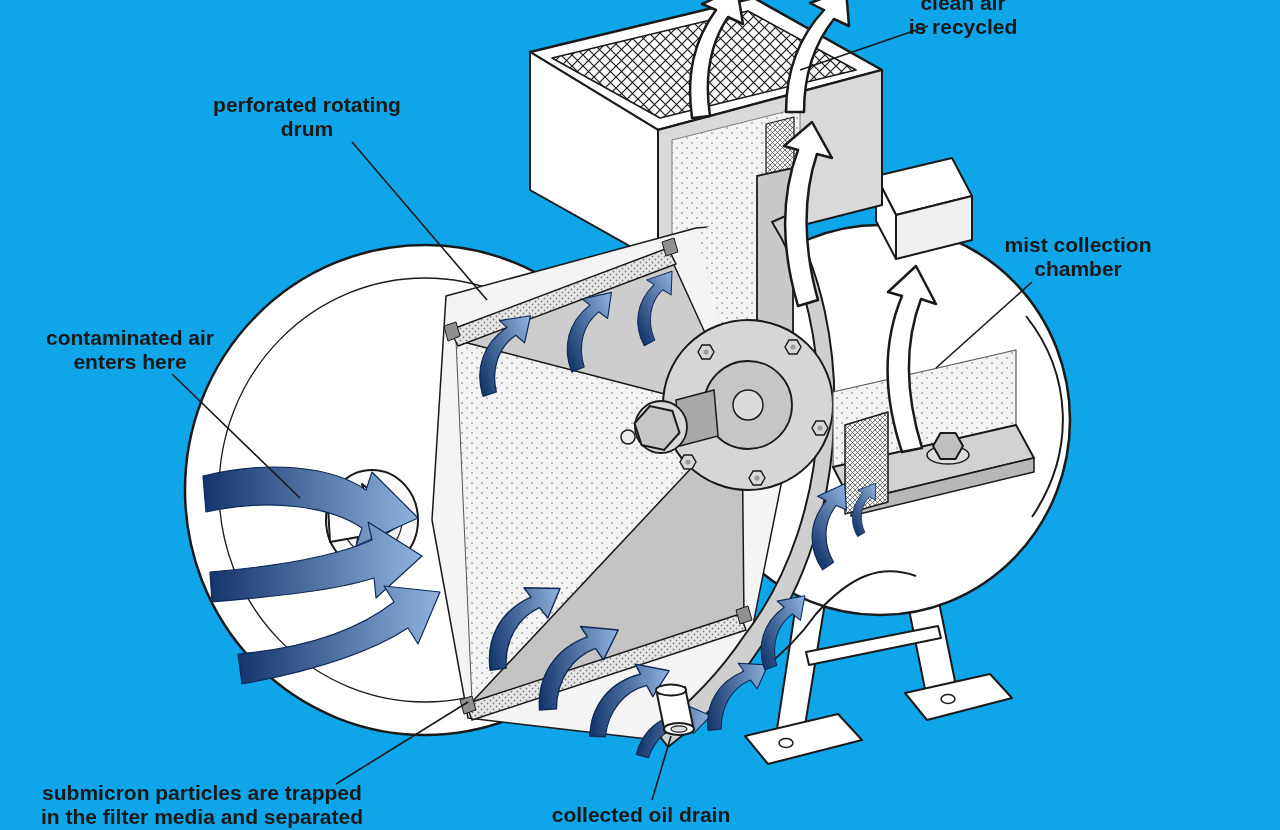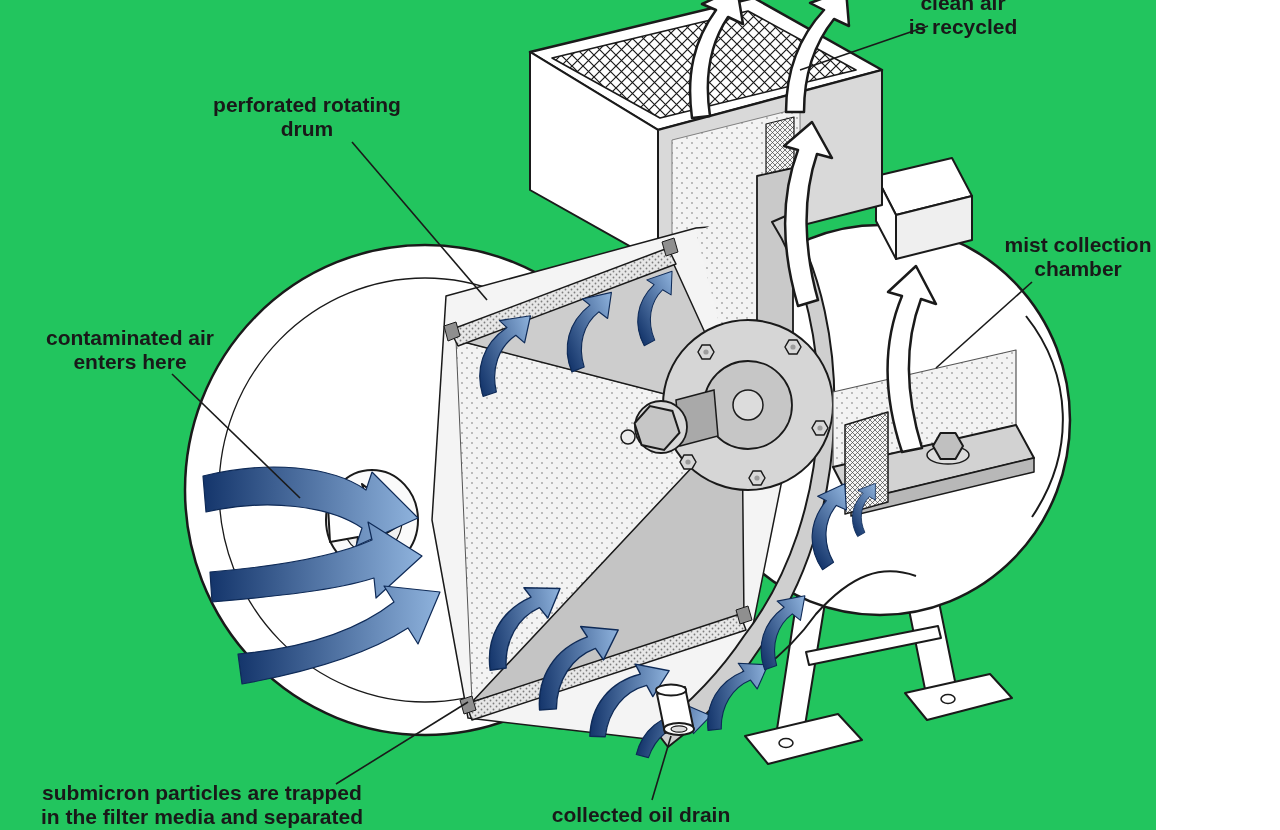--- a/index.html
+++ b/index.html
@@ -1,17 +1,17 @@
 <!DOCTYPE html>
 <html><head>
 <meta charset="utf-8">
 <title>Diagram</title>
 <style>
   html,body{margin:0;padding:0;background:#ffffff;}
-  #stage{position:relative;width:1156px;height:830px;overflow:hidden;background:#22c55e;
+  #stage{position:relative;width:1280px;height:830px;overflow:hidden;background:#0ea5e9;
          font-family:"Liberation Sans", sans-serif;}
   svg{position:absolute;left:0;top:0;}
   text.lbl{font-family:"Liberation Sans", sans-serif;font-size:21px;font-weight:700;
            fill:#191919;text-anchor:middle;}
   .ln{stroke:#1a1a1a;fill:none;}
 </style>
 </head>
 <body>
 
 <div id="stage">

